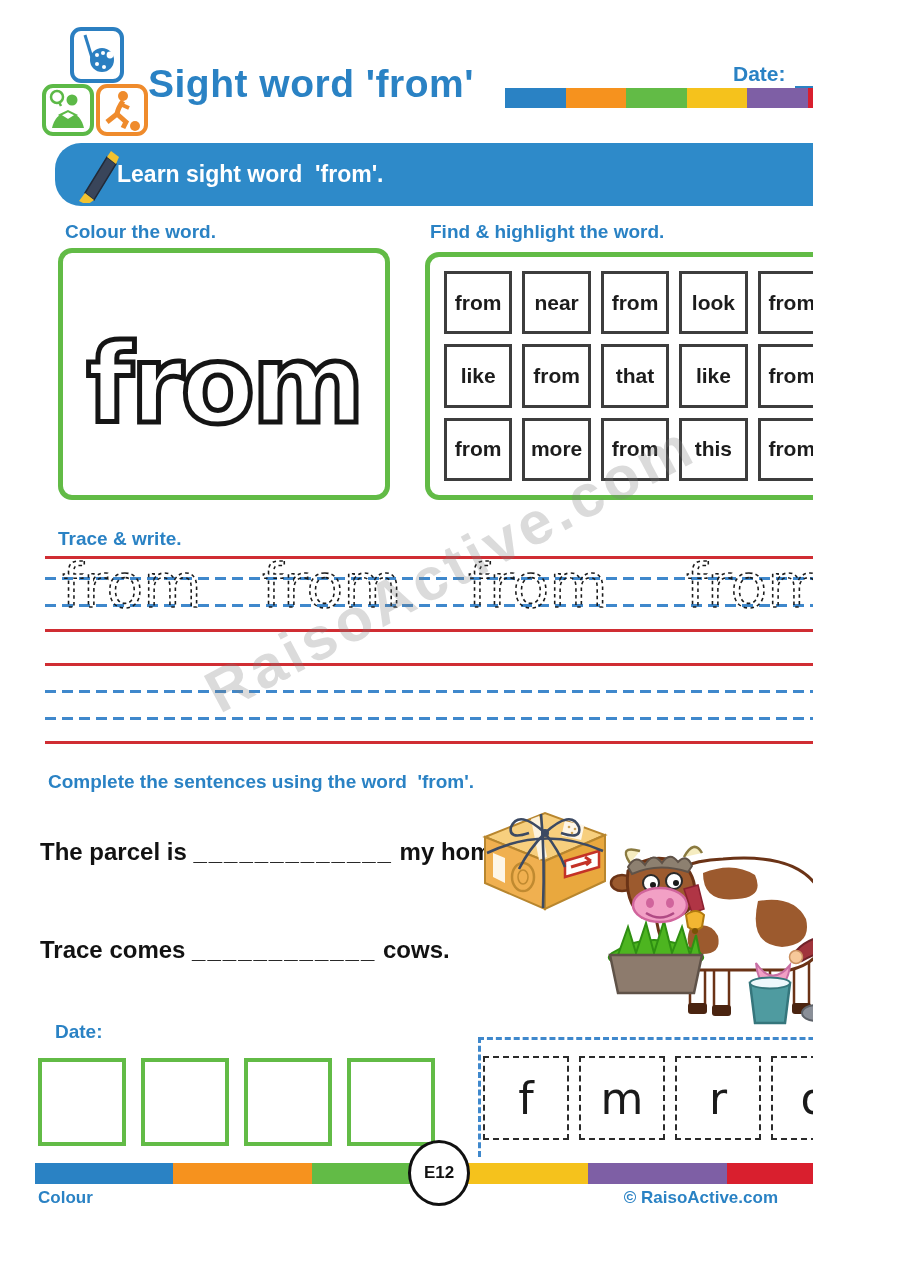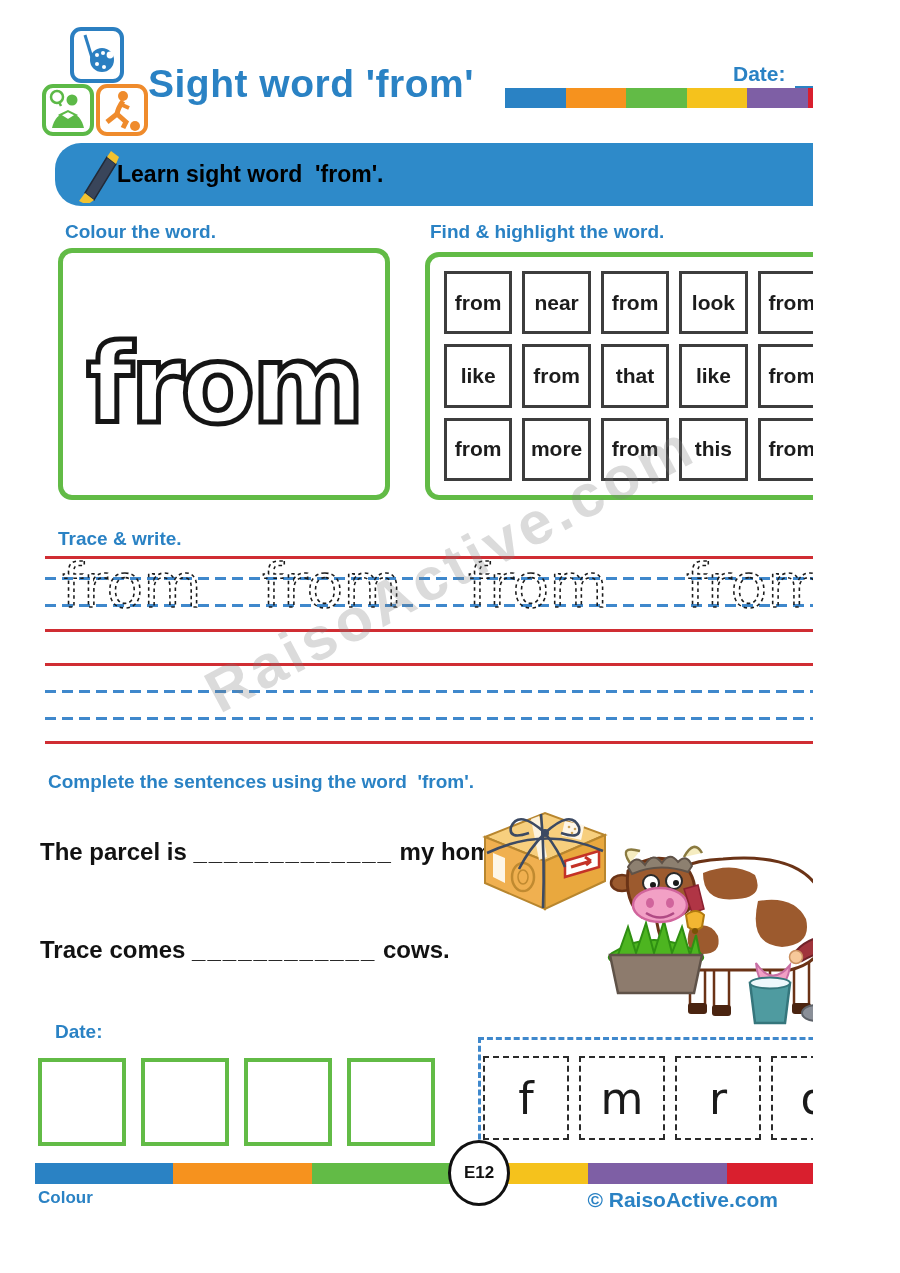--- a/index.html
+++ b/index.html
@@ -13,21 +13,21 @@
   #date-line{left:795px;top:86px;width:73px;height:0;border-bottom:3px solid #2a82c4;}
   .rainbow{display:flex;}
   .rainbow div{height:100%;}
   .c-blue{background:#2a82c4;} .c-orange{background:#f6921e;} .c-green{background:#62bb46;}
   .c-yellow{background:#f5c21c;} .c-purple{background:#7e5fa5;} .c-red{background:#d91f2e;}
   #top-rainbow{left:505px;top:88px;width:363px;height:20px;}
   #top-rainbow div{flex:1;}
   
   #banner{left:55px;top:143px;width:812px;height:63px;background:#2e8ac9;border-radius:26px;
           display:flex;align-items:center;}
-  #banner-text{color:#000000;font-size:23px;font-weight:bold;margin-left:62px;white-space:pre-wrap;}
+  #banner-text{color:#ffffff;font-size:23px;font-weight:bold;margin-left:62px;white-space:pre-wrap;}
   #banner-icon{position:absolute;left:22px;top:6px;}
   
   .section-label{font-size:19px;font-weight:bold;color:#2a82c4;}
   
   #colour-box{left:58px;top:248px;width:332px;height:252px;border:5px solid #62bb46;border-radius:14px;
               box-sizing:border-box;background:#fff;display:flex;align-items:center;justify-content:center;}
   
   #find-box{left:425px;top:252px;width:420px;height:248px;border:5px solid #62bb46;border-radius:14px;
             box-sizing:border-box;background:#fff;display:grid;
             grid-template-columns:repeat(5,1fr);grid-template-rows:repeat(3,1fr);
@@ -46,25 +46,25 @@
   #paste-row{left:38px;top:1058px;display:flex;gap:15px;}
   #cut-region{left:478px;top:1037px;width:390px;height:120px;
               border-top:3px dashed #3f88cc;border-left:3px dashed #3f88cc;box-sizing:border-box;}
   #tiles{left:483px;top:1056px;display:flex;gap:10px;}
   .tile{width:86px;height:84px;border:2px dashed #2b2b2b;box-sizing:border-box;background:#fff;
         display:flex;align-items:center;justify-content:center;
         font-family:"DejaVu Sans",sans-serif;font-size:44px;font-weight:400;color:#1a1a1a;}
   
   #footer-rainbow{left:35px;top:1163px;width:830px;height:21px;}
   #footer-rainbow div{flex:1;}
-  #e12-badge{left:448px;top:1140px;width:62px;height:66px;background:#fff;border:3px solid #111;
+  #e12-badge{left:408px;top:1140px;width:62px;height:66px;background:#fff;border:3px solid #111;
              border-radius:50%;box-sizing:border-box;display:flex;align-items:center;justify-content:center;
              font-size:17px;font-weight:bold;color:#111;}
   #footer-left{left:38px;top:1188px;font-size:17px;}
-  #footer-right{right:35px;top:1188px;font-size:21px;}
+  #footer-right{right:35px;top:1188px;font-size:17px;}
   
   #watermark{left:140px;top:534px;width:620px;text-align:center;transform:rotate(-28deg);
              font-size:60px;font-weight:bold;letter-spacing:4px;color:rgba(125,125,125,0.28);
              z-index:30;pointer-events:none;}
 </style>
 </head>
 <body>
 
 <div id="page">
 

